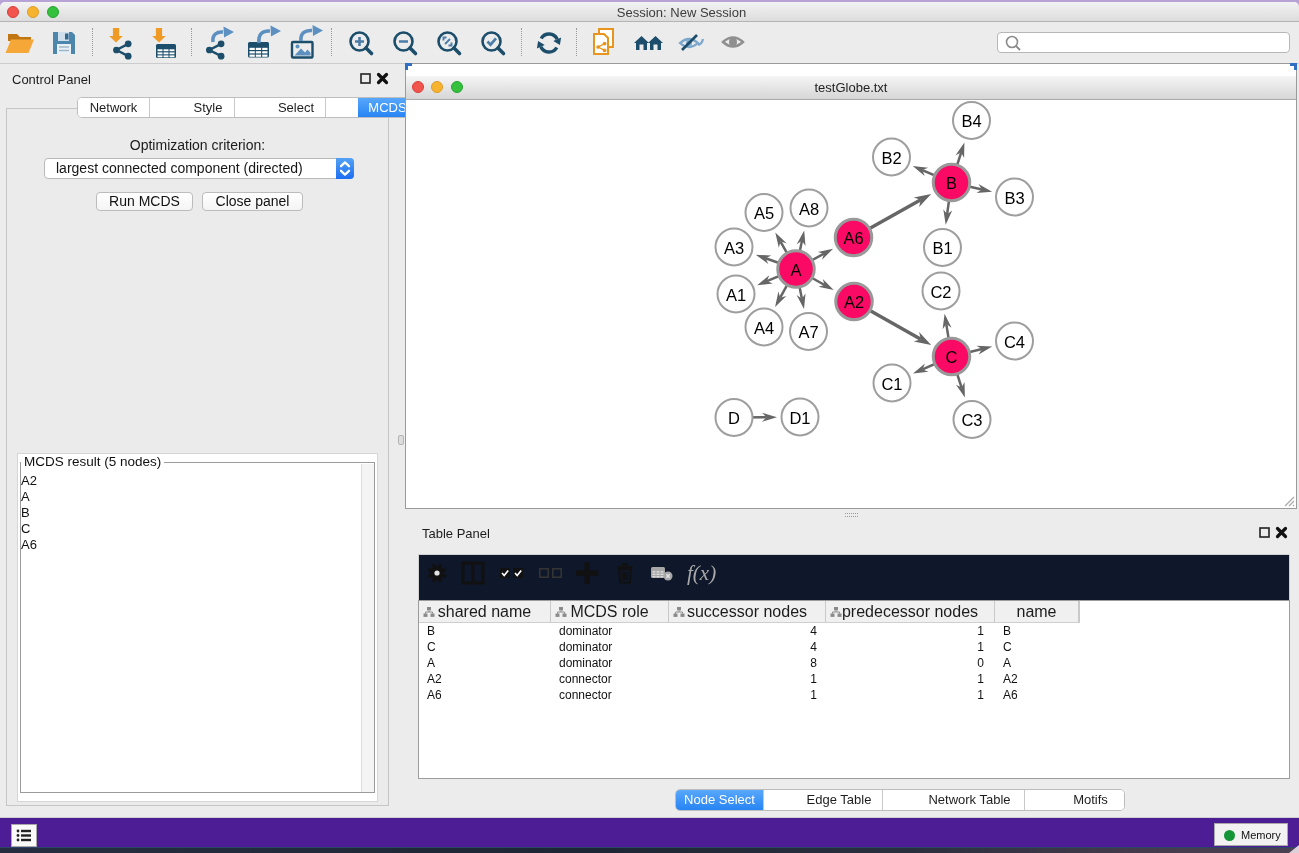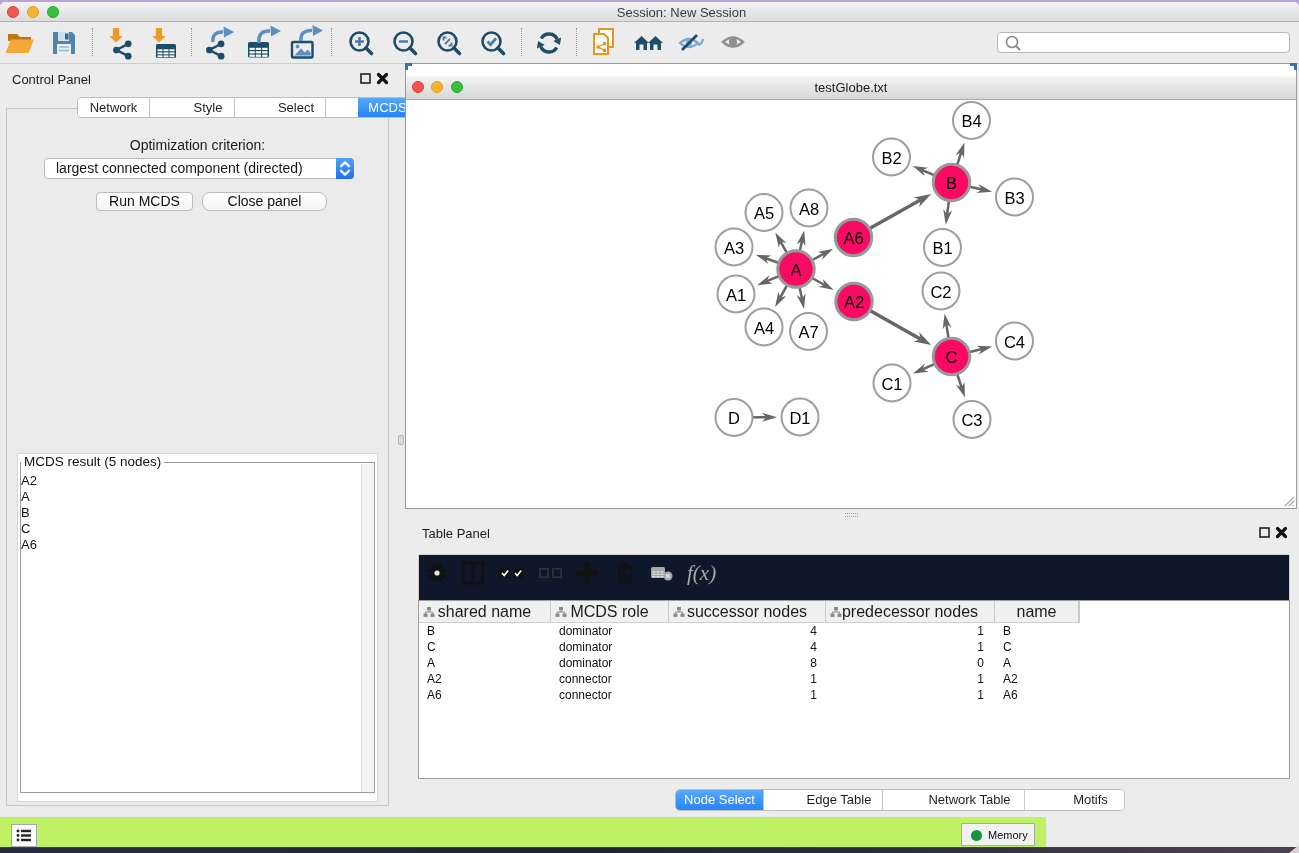--- a/index.html
+++ b/index.html
@@ -44,21 +44,21 @@
 .tp-title { position:absolute; left:422px; top:524px; font-size:13px; color:#1d1d1d; }
 .tp-toolbar { position:absolute; left:418px; top:552px; width:872px; height:49px; background:#0f172a; border:1px solid #d2d2d2; }
 .dtable { position:absolute; left:418px; top:598px; width:872px; height:179px; background:#fff; border:1px solid #9c9c9c; font-size:12px; color:#111; }
 .thead { position:absolute; left:0; top:0; height:22px; background:#f0f0f0; border-bottom:1px solid #cfcfcf; }
 .th { position:absolute; top:0; height:21px; border-right:1px solid #c9c9c9; text-align:center; line-height:21px; font-size:16px; color:#1c1c1c; }
 .cell { position:absolute; height:16px; line-height:16px; }
 .num { text-align:right; }
 .bottabs { left:675px; top:787px; height:22px; }
 .bottabs .tab { line-height:20px; }
 .bottabs .tab:nth-child(1){width:88px;} .bottabs .tab:nth-child(2){width:87px;} .bottabs .tab:nth-child(3){width:110px;} .bottabs .tab:nth-child(4){width:67px;}
-.statusbar { position:absolute; left:0; top:815px; width:1046px; height:30px; background:#bef264; border-top:1px solid #d0d0d0; }
+.statusbar { position:absolute; left:0; top:815px; width:1299px; height:30px; background:#4c1d95; border-top:1px solid #d0d0d0; }
 .listbtn { position:absolute; left:11px; top:6px; width:26px; height:23px; background:#fafafa; border:1px solid #a9a9a9; }
 .membtn { position:absolute; right:11px; top:5px; width:74px; height:23px; background:#f2f2f2; border:1px solid #a9a9a9; font-size:11px; color:#111; }
 .memdot { position:absolute; left:9px; top:6px; width:11px; height:11px; border-radius:50%; background:#149638; }
 </style>
 </head>
 <body>
 <div class="app">
   <div class="titlebar">
     <div class="tl r" style="left:7px"></div>
     <div class="tl y" style="left:27px"></div>
@@ -210,21 +210,21 @@
   </div>
   <div class="optlabel">Optimization criterion:</div>
   <div class="combo">largest connected component (directed)
     <div class="cap">
         <svg class="abs" style="left:0;top:0;" width="18" height="21" viewBox="0 0 18 21">
           <path d="M5 8.2 L9 4.4 L13 8.2 M5 12.8 L9 16.6 L13 12.8" stroke="#fff" stroke-width="2.3" fill="none" stroke-linecap="round" stroke-linejoin="round"></path>
         </svg>
       </div>
   </div>
   <div class="mbtn" style="left:96px; top:190px; width:97px;">Run MCDS</div>
-  <div class="mbtn" style="left:202px; top:190px; width:125px;border-radius:8px;">Close panel</div>
+  <div class="mbtn" style="left:202px; top:190px; width:101px;">Close panel</div>
   <div class="resultbox">
     <div class="titledborder"></div>
     <div class="tb-label">MCDS result (5 nodes)</div>
     <div class="mlist">A2<br>A<br>B<br>C<br>A6</div>
     <div class="vscroll"></div>
   </div>
 
   <div class="netwin">
     <div class="corner-l"></div>
       <div class="corner-r"></div>

